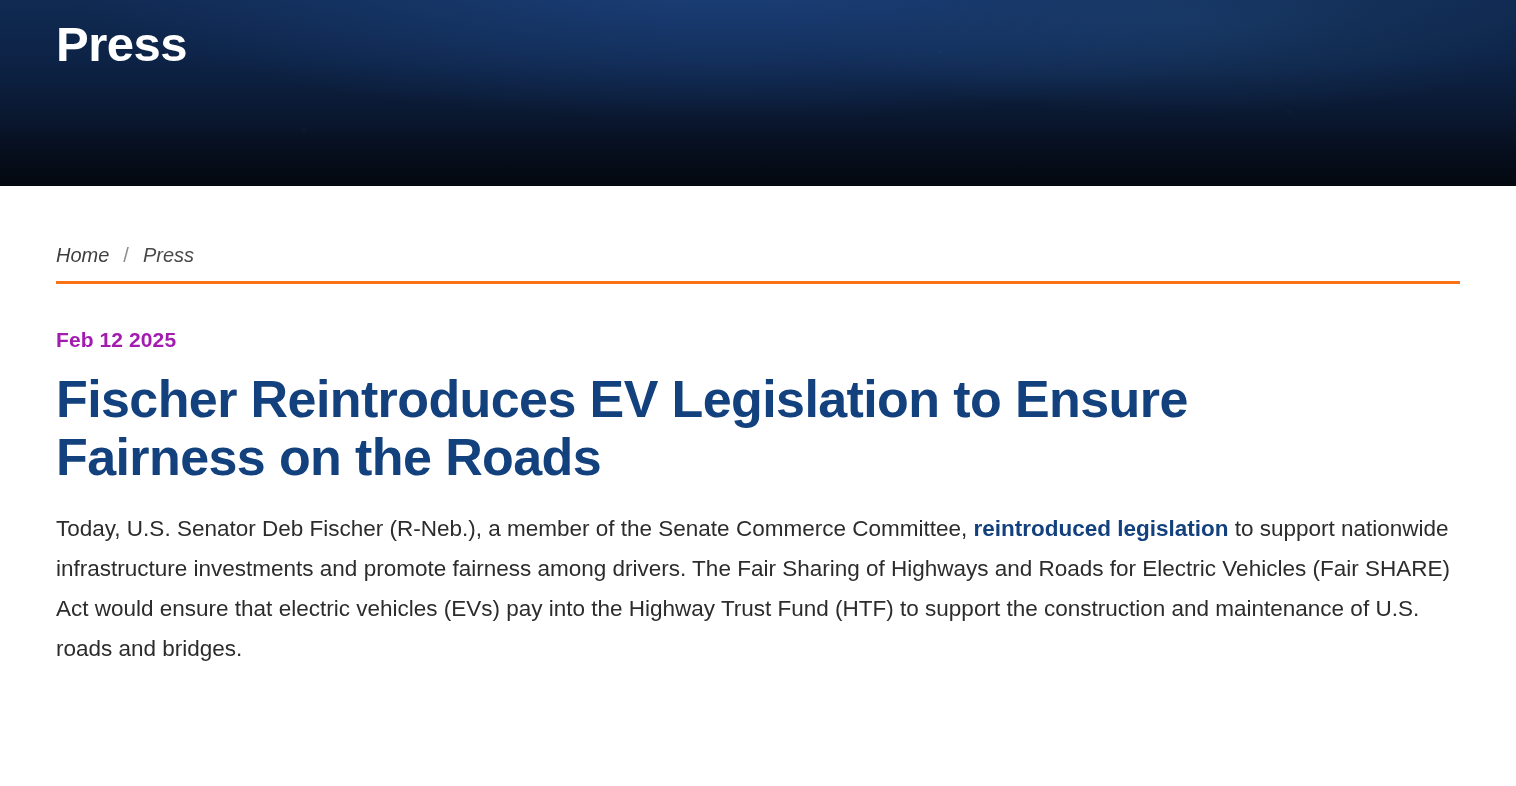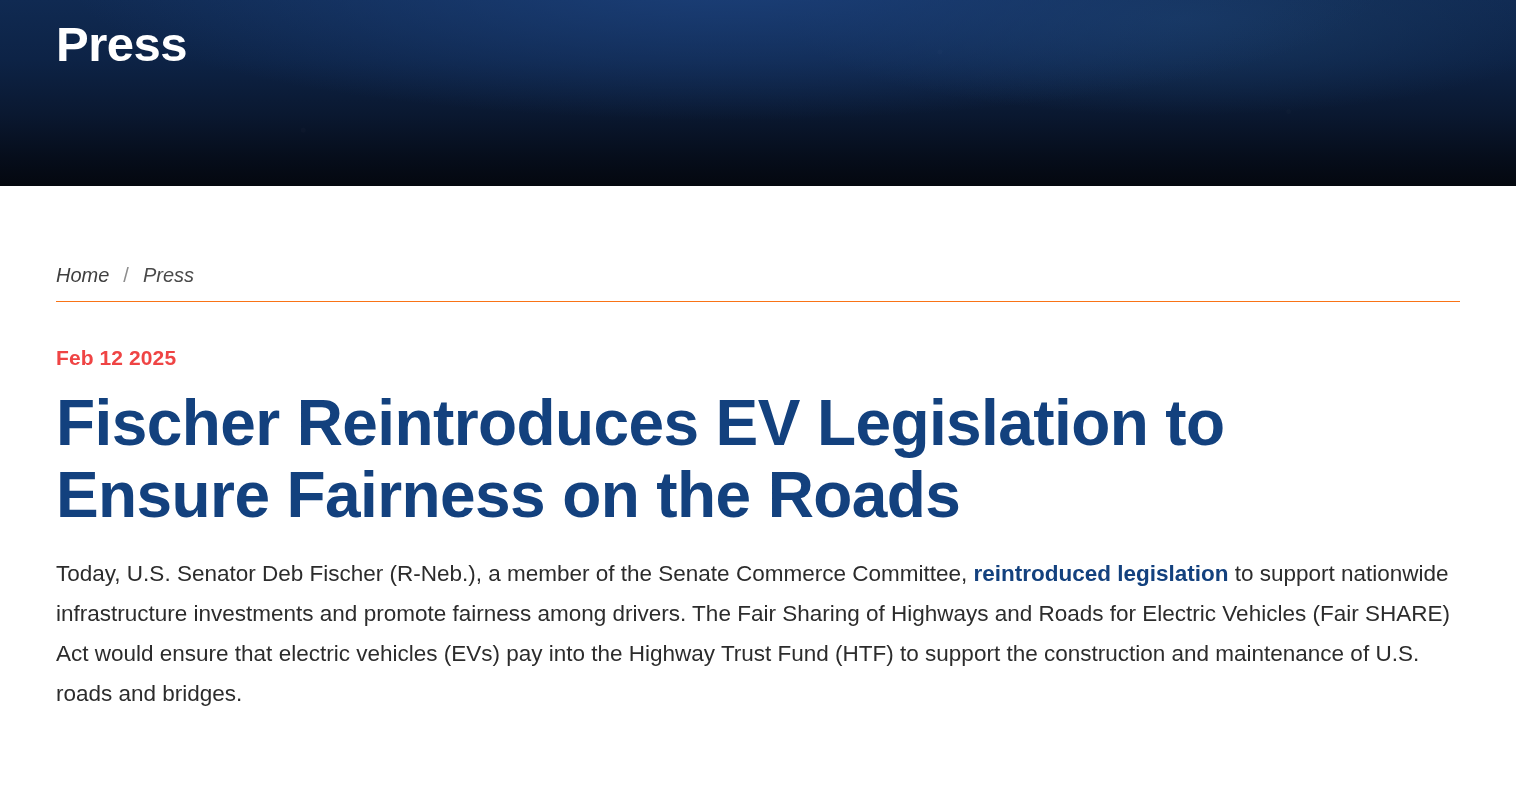--- a/index.html
+++ b/index.html
@@ -54,50 +54,50 @@
   
   .content {
     padding: 0 56px;
     max-width: 1516px;
   }
 
   .breadcrumb {
     display: flex;
     align-items: baseline;
     gap: 14px;
-    padding-top: 78px;
+    padding-top: 58px;
     padding-bottom: 14px;
-    border-bottom: 1px solid #f97316;
+    border-bottom: 3px solid #f97316;
     font-size: 20px;
     font-style: italic;
     color: #4a4a4a;
   }
   .breadcrumb a {
     color: #3f3f3f;
     text-decoration: none;
     font-style: italic;
   }
   .breadcrumb .sep {
     color: #8d8d8d;
     font-style: normal;
   }
   .breadcrumb .current { color: #4a4a4a; }
 
   .post-date {
     margin-top: 44px;
     font-size: 21px;
     font-weight: 700;
-    color: #ef4444;
+    color: #a21caf;
     letter-spacing: 0.1px;
   }
 
   .post-title {
     margin: 18px 0 0 0;
     color: #13417e;
-    font-size: 64px;
+    font-size: 52px;
     line-height: 1.12;
     font-weight: 700;
     letter-spacing: -0.6px;
     max-width: 1300px;
   }
 
   .post-body {
     font-size: 22.5px;
     line-height: 1.78;
     color: #2c2c2c;

